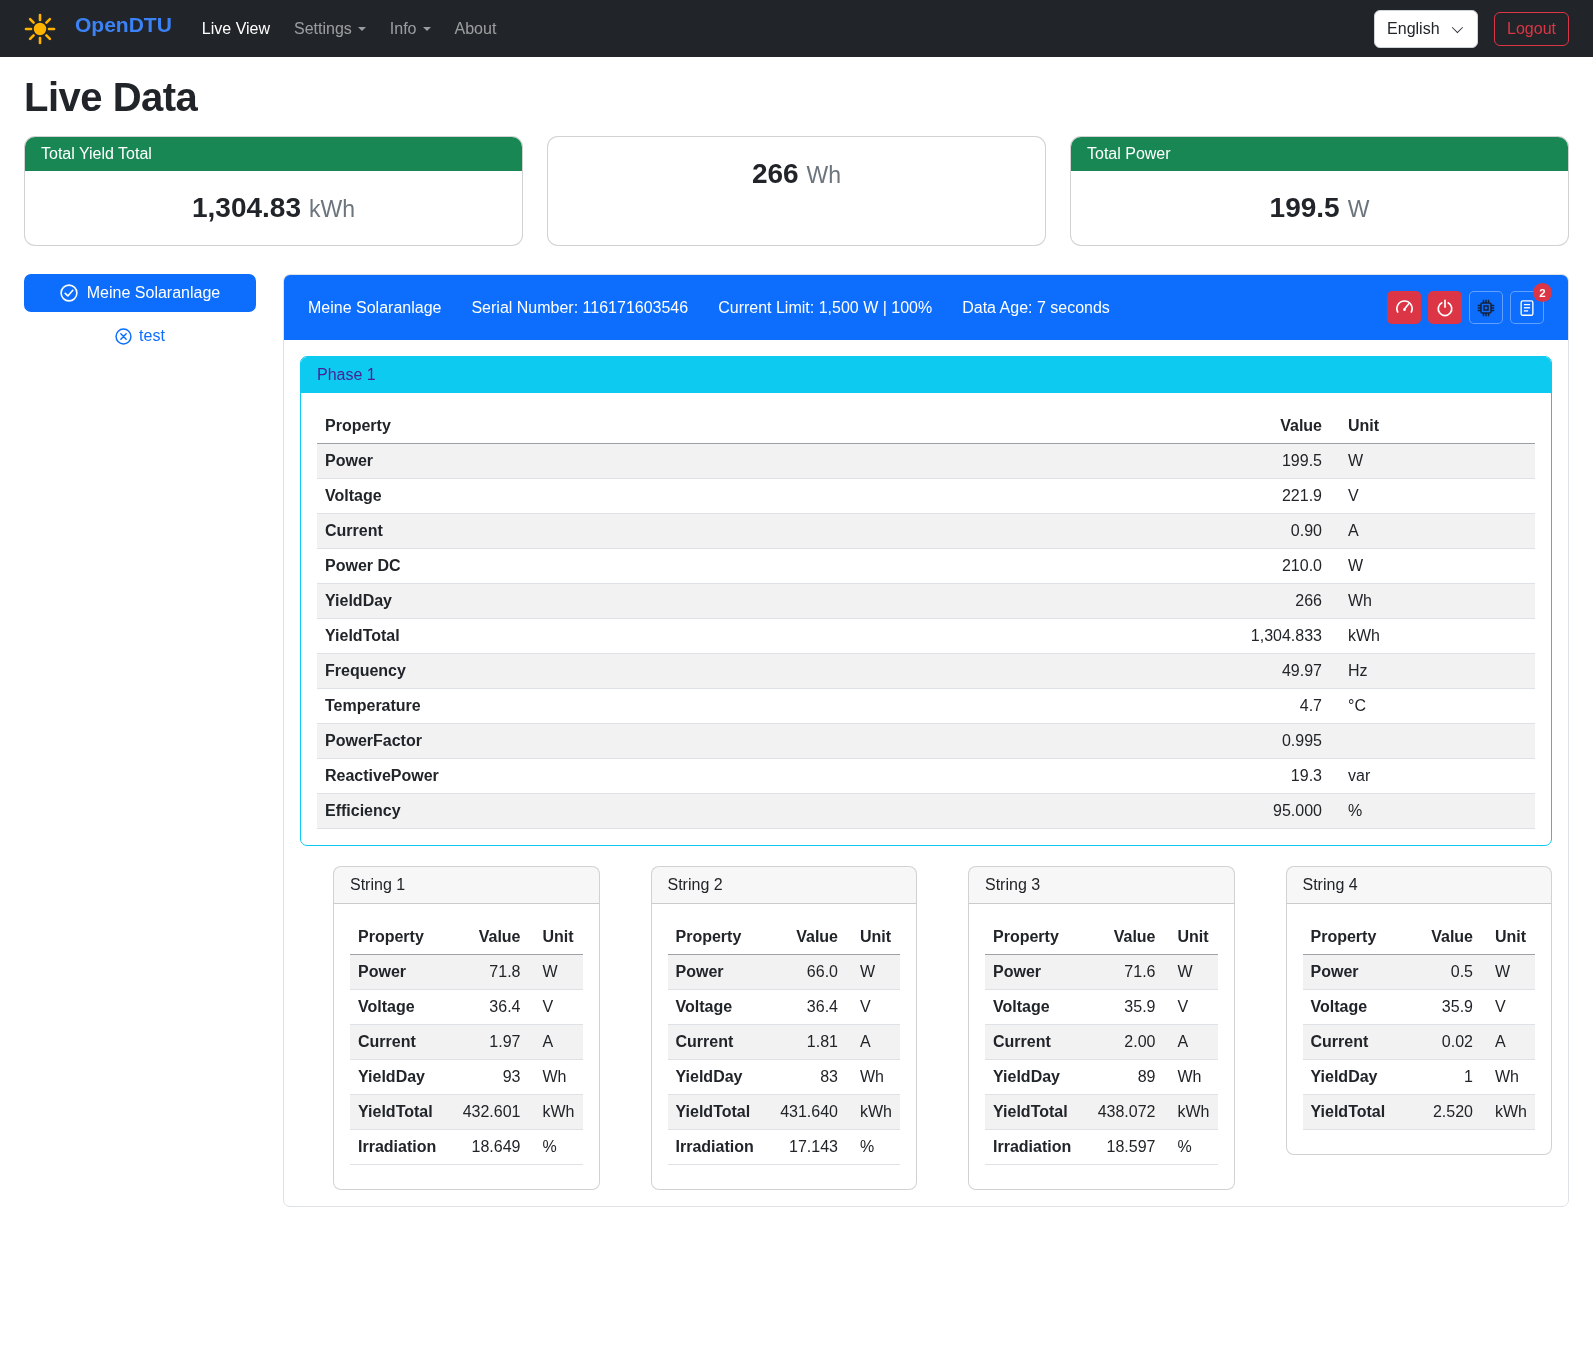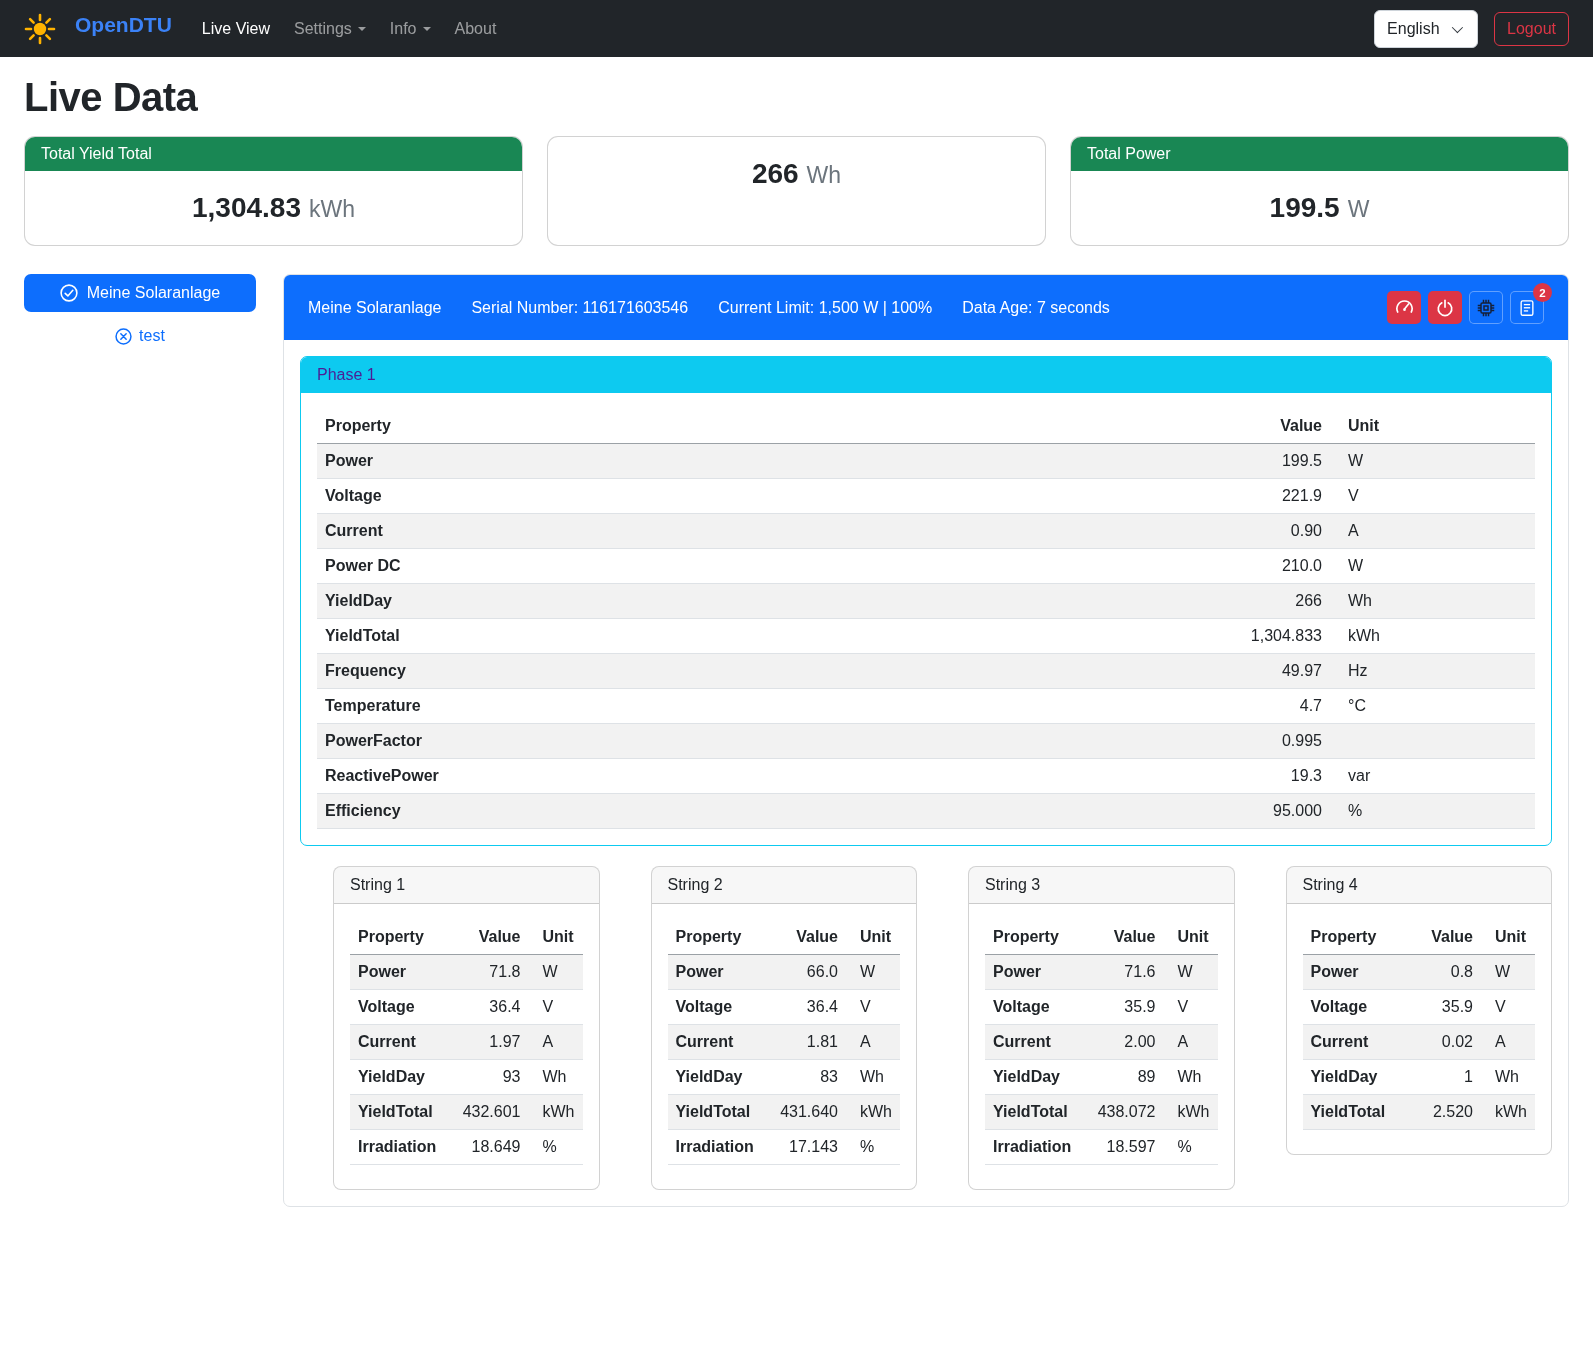--- a/index.html
+++ b/index.html
@@ -444,21 +444,21 @@
                 <thead>
                   <tr>
                     <th class="col-prop">Property</th>
                     <th class="col-val">Value</th>
                     <th class="col-unit">Unit</th>
                   </tr>
                 </thead>
                 <tbody>
                     <tr>
                       <th class="col-prop">Power</th>
-                      <td class="col-val">0.8</td>
+                      <td class="col-val">0.5</td>
                       <td class="col-unit">W</td>
                     </tr>
                     <tr>
                       <th class="col-prop">Voltage</th>
                       <td class="col-val">35.9</td>
                       <td class="col-unit">V</td>
                     </tr>
                     <tr>
                       <th class="col-prop">Current</th>
                       <td class="col-val">0.02</td>

